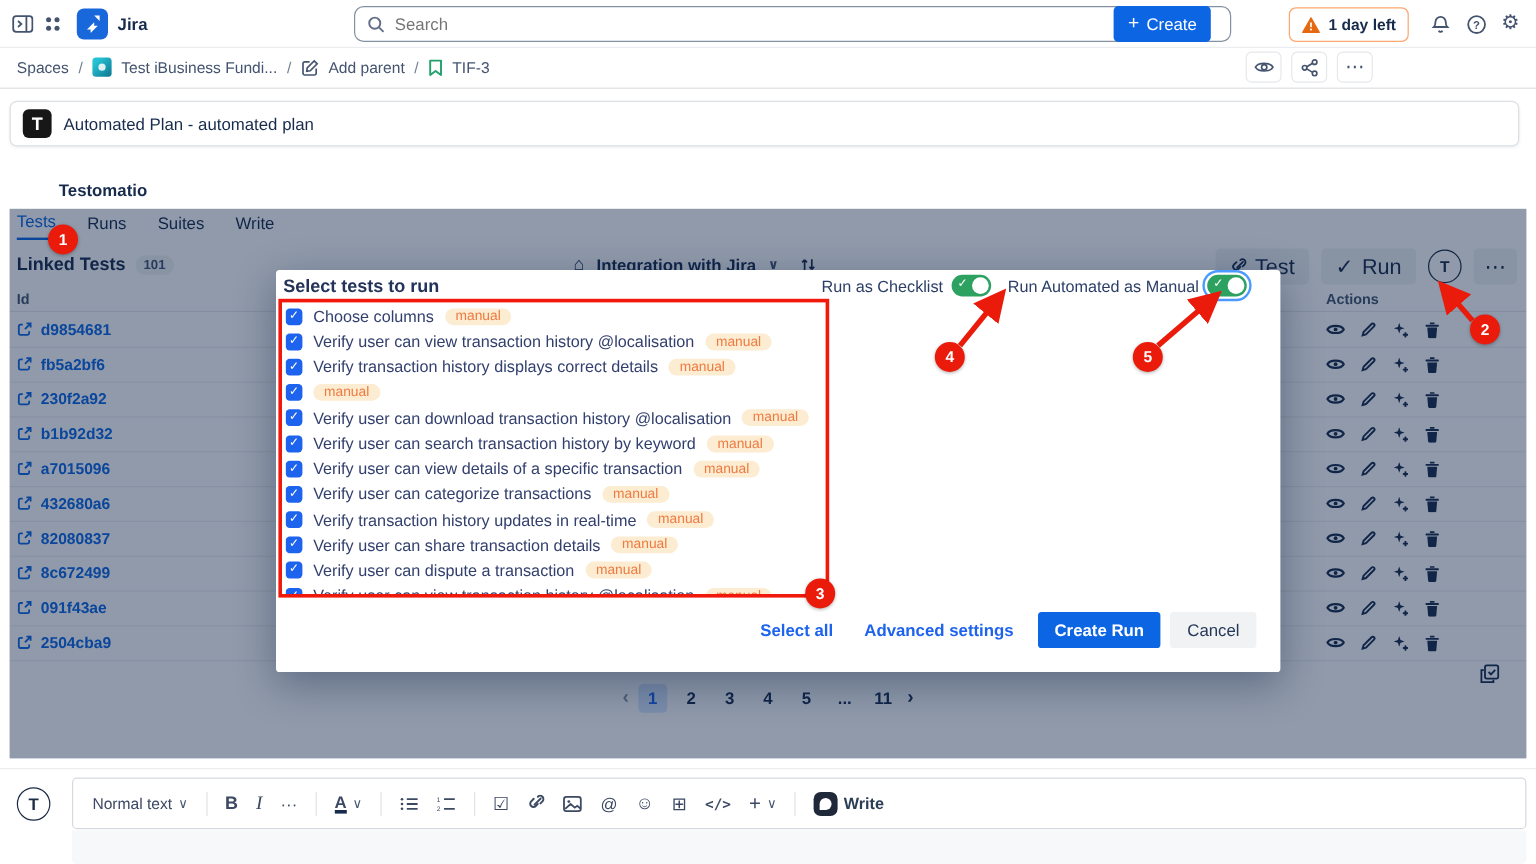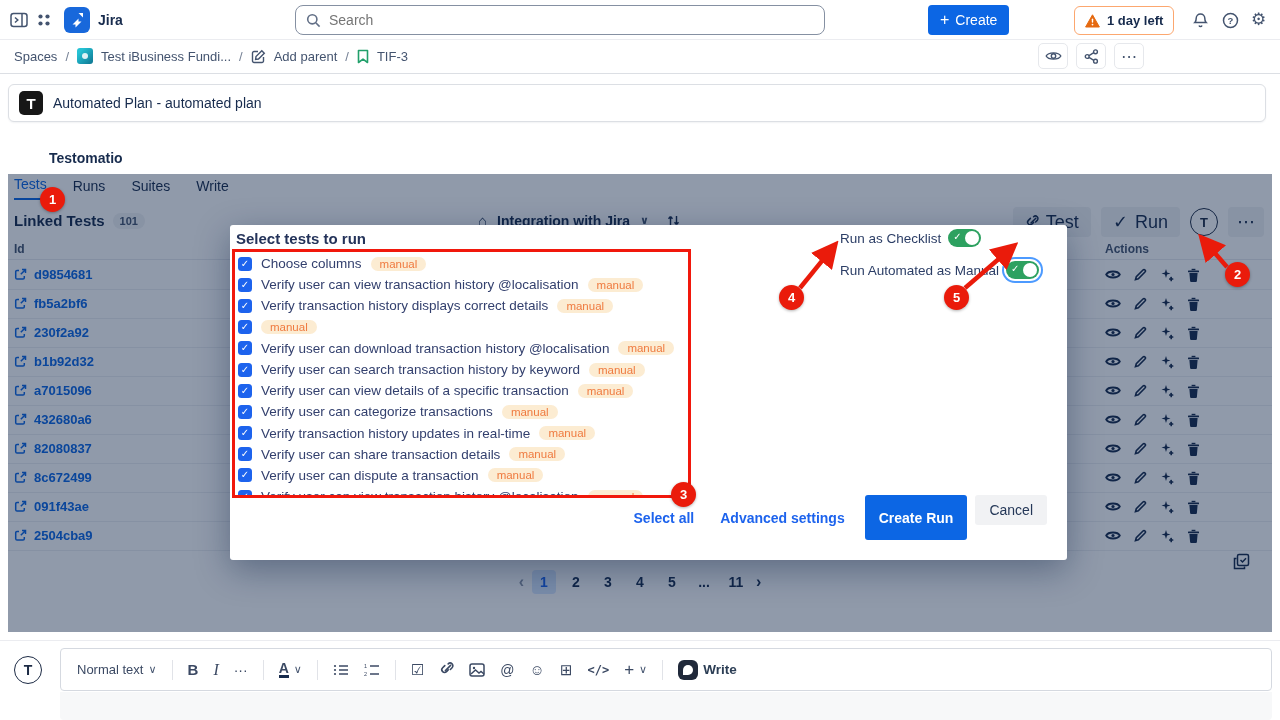--- a/index.html
+++ b/index.html
@@ -8,21 +8,21 @@
   body { position:relative; }
   svg { display:block; }
 
   
   .topnav { position:absolute; left:0; top:0; width:1280px; height:40px; background:#fff;
     border-bottom:1px solid #ebecf0; }
   .nav-ic { position:absolute; top:12px; color:#44546f; cursor:pointer; }
   .jira-logo { position:absolute; left:64px; top:7px; width:26px; height:26px; border-radius:6px;
     background:#1868db; display:flex; align-items:center; justify-content:center; }
   .app-name { position:absolute; left:98px; top:12px; font-size:14px; font-weight:700; }
-  .searchbox { position:absolute; left:295px; top:5px; width:530px; height:30px;
+  .searchbox { position:absolute; left:295px; top:5px; width:731px; height:30px;
     border:1px solid #8590a2; border-radius:8px; background:#fff; display:flex;
     align-items:center; padding:0 10px; gap:8px; }
   .searchbox input { border:none; outline:none; font-size:14px; color:#626f86; width:100%;
     font-family:inherit; background:transparent; }
   .create-btn { position:absolute; left:928px; top:5px; height:30px; padding:0 12px;
     background:#0c66e4; color:#fff; font-size:14px; font-weight:500; border:none;
     border-radius:4px; display:flex; align-items:center; gap:6px; cursor:pointer; font-family:inherit; }
   .trial-badge { position:absolute; left:1074px; top:6px; height:29px; padding:0 10px;
     border:1px solid #fca76f; border-radius:6px; display:flex; align-items:center; gap:7px;
     font-size:13px; font-weight:700; color:#172b4d; background:#fff; cursor:pointer; }
@@ -96,22 +96,22 @@
   .pg { min-width:24px; height:24px; border-radius:4px; display:flex; align-items:center;
     justify-content:center; cursor:pointer; color:#172b4d; padding:0 4px; }
   .pg.active { background:#d8e7ff; color:#1d63ed; }
   .pg-nav { color:#172b4d; font-size:16px; cursor:pointer; }
   .pg-nav.prev { color:#8c95a8; }
 
   
   .modal { position:absolute; left:230px; top:225px; width:837px; height:335px; background:#fff;
     border-radius:3px; box-shadow:0 10px 34px rgba(9,30,66,.38); z-index:30; }
   .modal-title { position:absolute; left:6px; top:5px; font-size:15px; font-weight:700; color:#24335a; }
-  .toggles { position:absolute; right:28px; top:4px; display:flex; align-items:flex-start; gap:14px;
-    font-size:13.5px; color:#2c3e66;flex-direction:column; }
+  .toggles { position:absolute; right:28px; top:4px; display:flex; align-items:flex-end; gap:14px;
+    font-size:13.5px; color:#2c3e66; }
   .tgl-wrap { display:flex; align-items:center; gap:7px; }
   .toggle { width:33px; height:18px; border-radius:10px; background:#2da160; position:relative;
     cursor:pointer; flex:0 0 auto; }
   .toggle .knob { position:absolute; right:2px; top:2px; width:14px; height:14px; border-radius:50%;
     background:#fff; }
   .toggle .tick { position:absolute; left:5px; top:2px; color:#fff; font-size:10px; }
   .toggle.focused { box-shadow:0 0 0 2px #fff, 0 0 0 4px #4c9aff; }
 
   .redrect { position:absolute; left:2px; top:24px; width:459px; height:249px;
     border:3px solid #f1180c; z-index:5; pointer-events:none; }
@@ -119,21 +119,21 @@
   .test-row { display:flex; align-items:center; gap:9px; height:21.2px; }
   .cbox { width:14px; height:14px; border-radius:3.5px; background:#1d63ed; color:#fff;
     font-size:10px; line-height:14px; text-align:center; flex:0 0 auto; cursor:pointer; }
   .t-label { font-size:13.5px; color:#33406e; white-space:nowrap; }
   .t-badge { font-size:11.5px; color:#ef7a3f; background:#fcecd2; border-radius:9px;
     padding:1px 9px; white-space:nowrap; }
 
   .modal-footer { position:absolute; right:20px; bottom:20px; display:flex; align-items:center;
     gap:26px; font-size:14px; }
   .flink { color:#1d63ed; font-weight:600; cursor:pointer; }
-  .btn-primary { height:45px; padding:0 14px; background:#0c66e4; color:#fff; border:none;
+  .btn-primary { height:30px; padding:0 14px; background:#0c66e4; color:#fff; border:none;
     border-radius:3px; font-size:14px; font-weight:600; cursor:pointer; font-family:inherit; }
   .btn-subtle { height:30px; padding:0 14px; background:#f1f2f4; color:#253858; border:none;
     border-radius:3px; font-size:14px; font-weight:500; cursor:pointer; font-family:inherit; }
   .modal-footer .btns { display:flex; gap:8px; margin-left:-6px; }
 
   
   .ann { position:absolute; width:25px; height:25px; border-radius:50%; background:#ea1b0b;
     color:#fff; font-size:13px; font-weight:700; display:flex; align-items:center;
     justify-content:center; z-index:60; box-shadow:0 1px 3px rgba(0,0,0,.3); }
   .arrows { position:absolute; inset:0; width:1280px; height:720px; z-index:55; pointer-events:none; }

